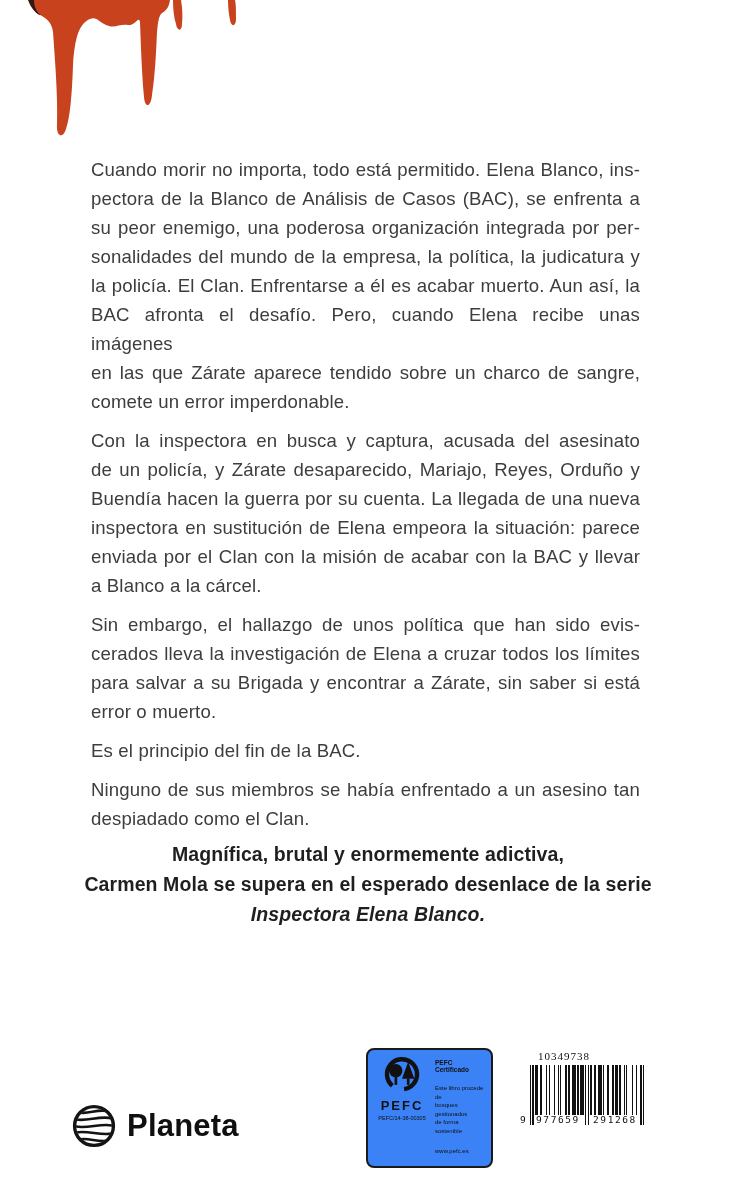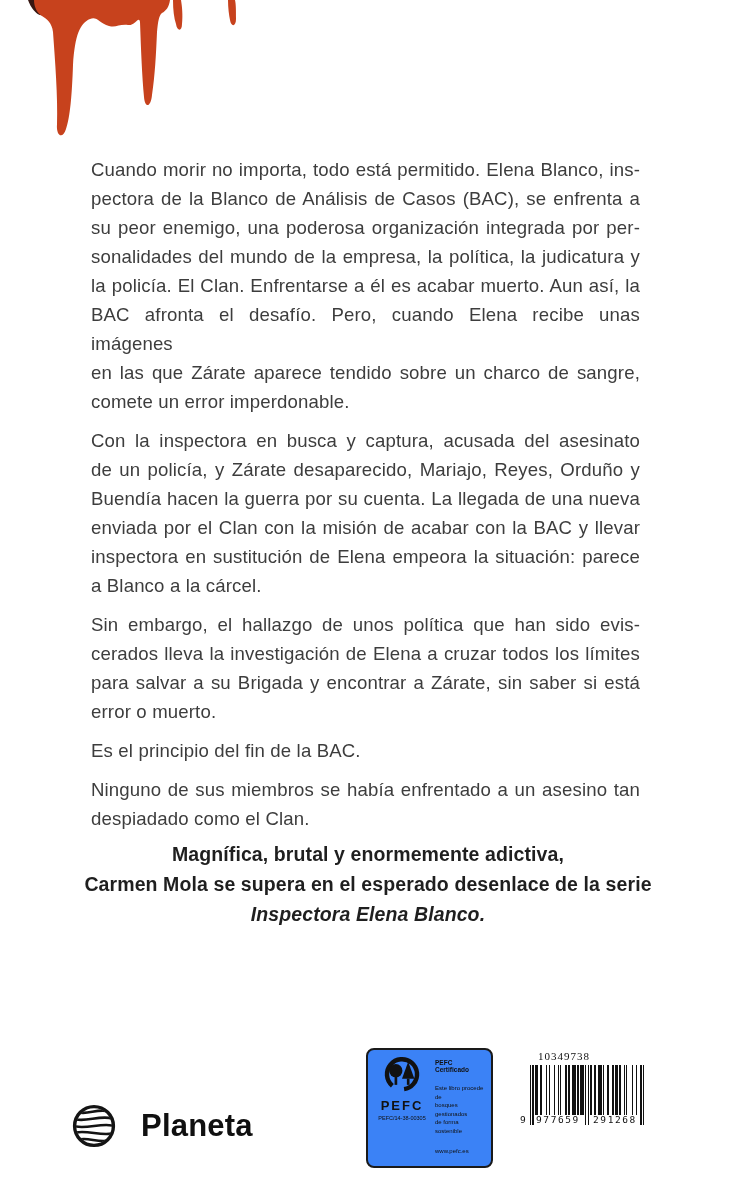--- a/index.html
+++ b/index.html
@@ -22,21 +22,21 @@
   
   .quote{
     position:absolute;left:66px;top:839px;width:604px;
     text-align:center;font-weight:bold;color:#1f1f1f;
     font-size:19.5px;line-height:30px;letter-spacing:0.1px;
   }
   .quote .italic{font-style:italic;}
   
   .publisher{
     position:absolute;left:70px;top:1102px;height:48px;
-    display:flex;align-items:center;gap:23px;color:#101010;
+    display:flex;align-items:center;gap:9px;color:#101010;
   }
   .publisher .wordmark{font-size:31px;font-weight:bold;letter-spacing:0.2px;}
   
   .pefc-box{
     position:absolute;left:366px;top:1048px;width:127px;height:120px;
     border:2px solid #1a1a1a;border-radius:8px;background:#3b82f6;
     box-sizing:border-box;display:flex;padding:5px 4px 4px 6px;color:#111;
   }
   .pefc-left{width:56px;display:flex;flex-direction:column;align-items:center;}
   .pefc-acronym{font-weight:bold;font-size:13px;letter-spacing:2px;margin-top:1px;}
@@ -92,22 +92,22 @@
       <div class="line">sonalidades del mundo de la empresa, la política, la judicatura y</div>
       <div class="line">la policía. El Clan. Enfrentarse a él es acabar muerto. Aun así, la</div>
       <div class="line">BAC afronta el desafío. Pero, cuando Elena recibe unas imágenes</div>
       <div class="line">en las que Zárate aparece tendido sobre un charco de sangre,</div>
       <div class="line last">comete un error imperdonable.</div>
     </div>
     <div class="para">
       <div class="line">Con la inspectora en busca y captura, acusada del asesinato</div>
       <div class="line">de un policía, y Zárate desaparecido, Mariajo, Reyes, Orduño y</div>
       <div class="line">Buendía hacen la guerra por su cuenta. La llegada de una nueva</div>
+      <div class="line">inspectora en sustitución de Elena empeora la situación: parece</div>
       <div class="line">enviada por el Clan con la misión de acabar con la BAC y llevar</div>
-      <div class="line">inspectora en sustitución de Elena empeora la situación: parece</div>
       <div class="line last">a Blanco a la cárcel.</div>
     </div>
     <div class="para">
       <div class="line">Sin embargo, el hallazgo de unos política que han sido evis-</div>
       <div class="line">cerados lleva la investigación de Elena a cruzar todos los límites</div>
       <div class="line">para salvar a su Brigada y encontrar a Zárate, sin saber si está</div>
       <div class="line last">error o muerto.</div>
     </div>
     <div class="para">
       <div class="line last">Es el principio del fin de la BAC.</div>

